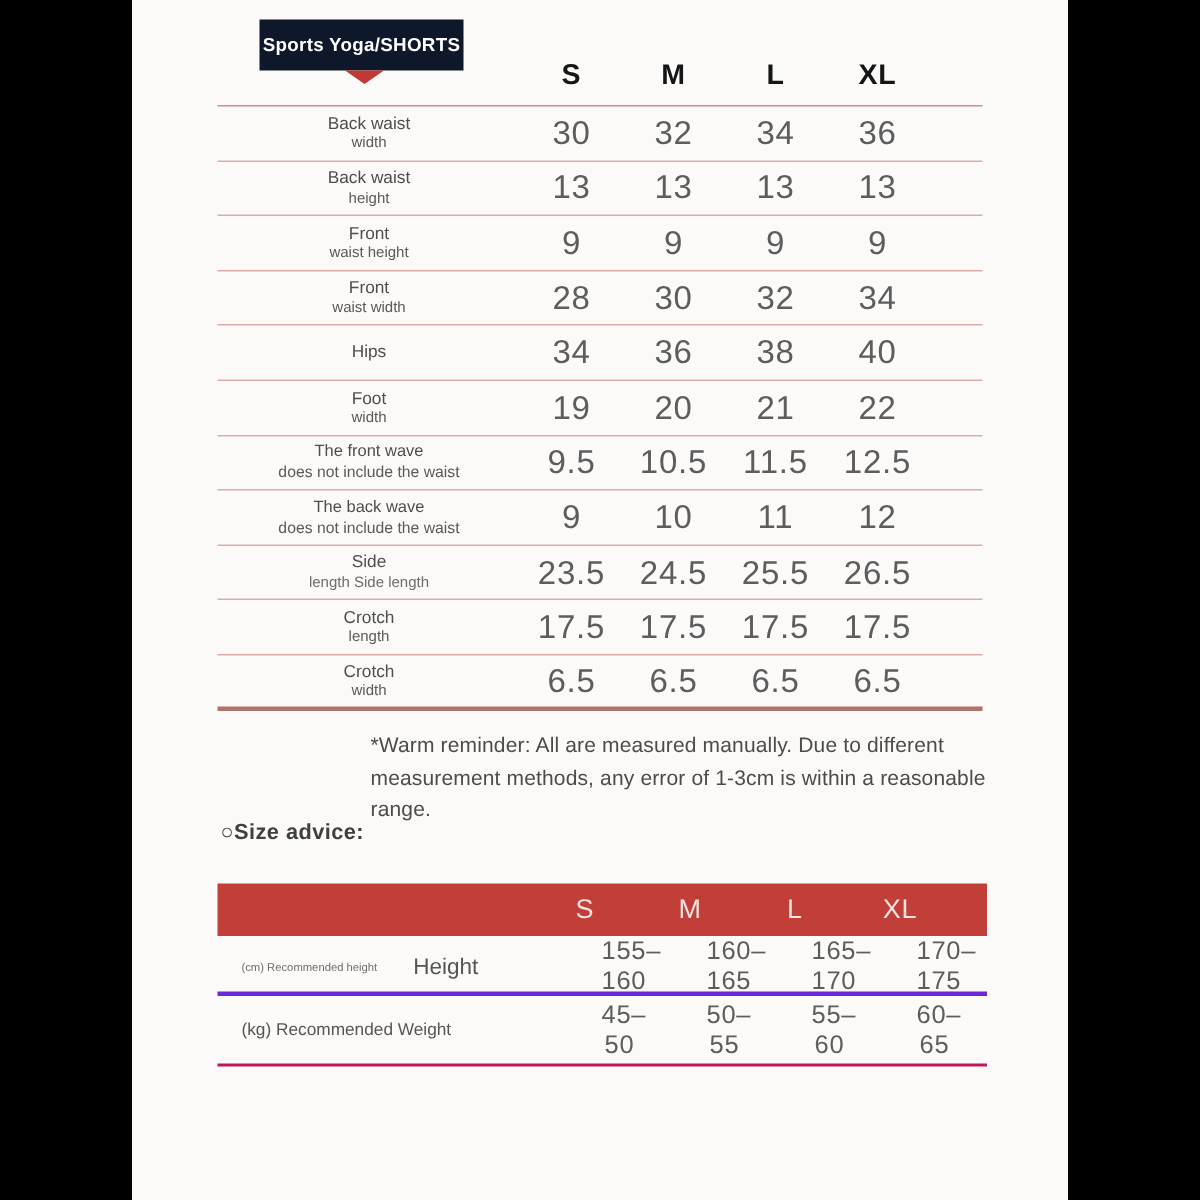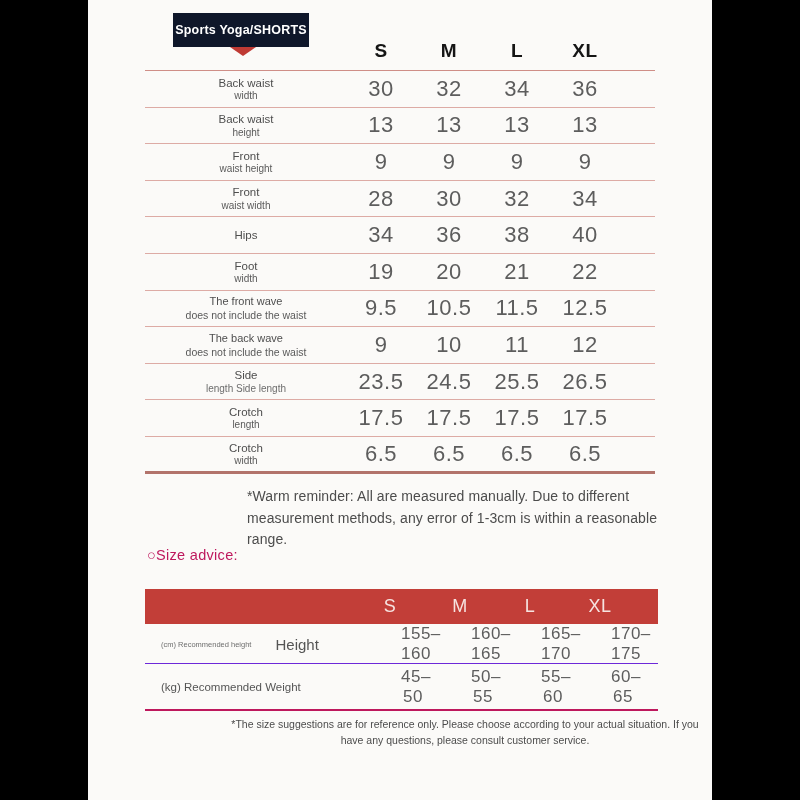--- a/index.html
+++ b/index.html
@@ -57,34 +57,34 @@
     letter-spacing:.5px;
   }
 
   .reminder {
     position:absolute; left:203px; top:486px; width:420px;
     font-size:14px; line-height:1.55; color:#4c4c4c; letter-spacing:.1px;margin-left:44px;
   }
 
   .advice-title {
     position:absolute; left:147px; top:547px;
-    font-size:14.5px; color:#be185d; font-weight:400; letter-spacing:.3px;
+    font-size:14.5px; color:#404040; font-weight:700; letter-spacing:.3px;
   }
 
   .t2-header {
     position:absolute; left:145px; top:589px; width:513px; height:35px;
     background:#c23e38; align-items:center;
   }
   .t2-header .col {
     text-align:center; font-size:18px; color:#f6e3e0; letter-spacing:.5px;
   }
 
   .t2 { position:absolute; left:145px; top:624px; width:513px; }
   .t2 .row { align-items:center; }
-  .t2 .row-h { height:40px; border-bottom:1px solid #6d28d9; }
+  .t2 .row-h { height:40px; border-bottom:3px solid #6d28d9; }
   .t2 .row-w { height:47px; border-bottom:2px solid #be185d; }
   .t2 .lbl { display:flex; align-items:center; padding-left:16px; gap:24px; }
   .t2 .pfx { font-size:7.5px; color:#6e6e6e; white-space:nowrap; }
   .t2 .big { font-size:15px; color:#555; }
   .t2 .pfx2 { font-size:11.5px; color:#555; white-space:nowrap; }
   .t2 .val { font-size:17px;margin-left:46px; }
 
   .size-note {
     position:absolute; left:225px; top:716px; width:480px;
     text-align:center; font-size:10.5px; line-height:1.55; color:#4c4c4c;
@@ -276,18 +276,17 @@
         <span class="big"></span>
       </div>
       <div class="val">45–50</div>
       <div class="val">50–55</div>
       <div class="val">55–60</div>
       <div class="val">60–65</div>
       <div></div>
     </div>
   </div>
 
-  <p class="size-note">*The size suggestions are for reference only. Please choose according to your actual situation. If you have any questions, please consult customer service.</p>
 
   <div class="letterbox left"></div>
   <div class="letterbox right"></div>
 
 </div>
 
 </body></html>

